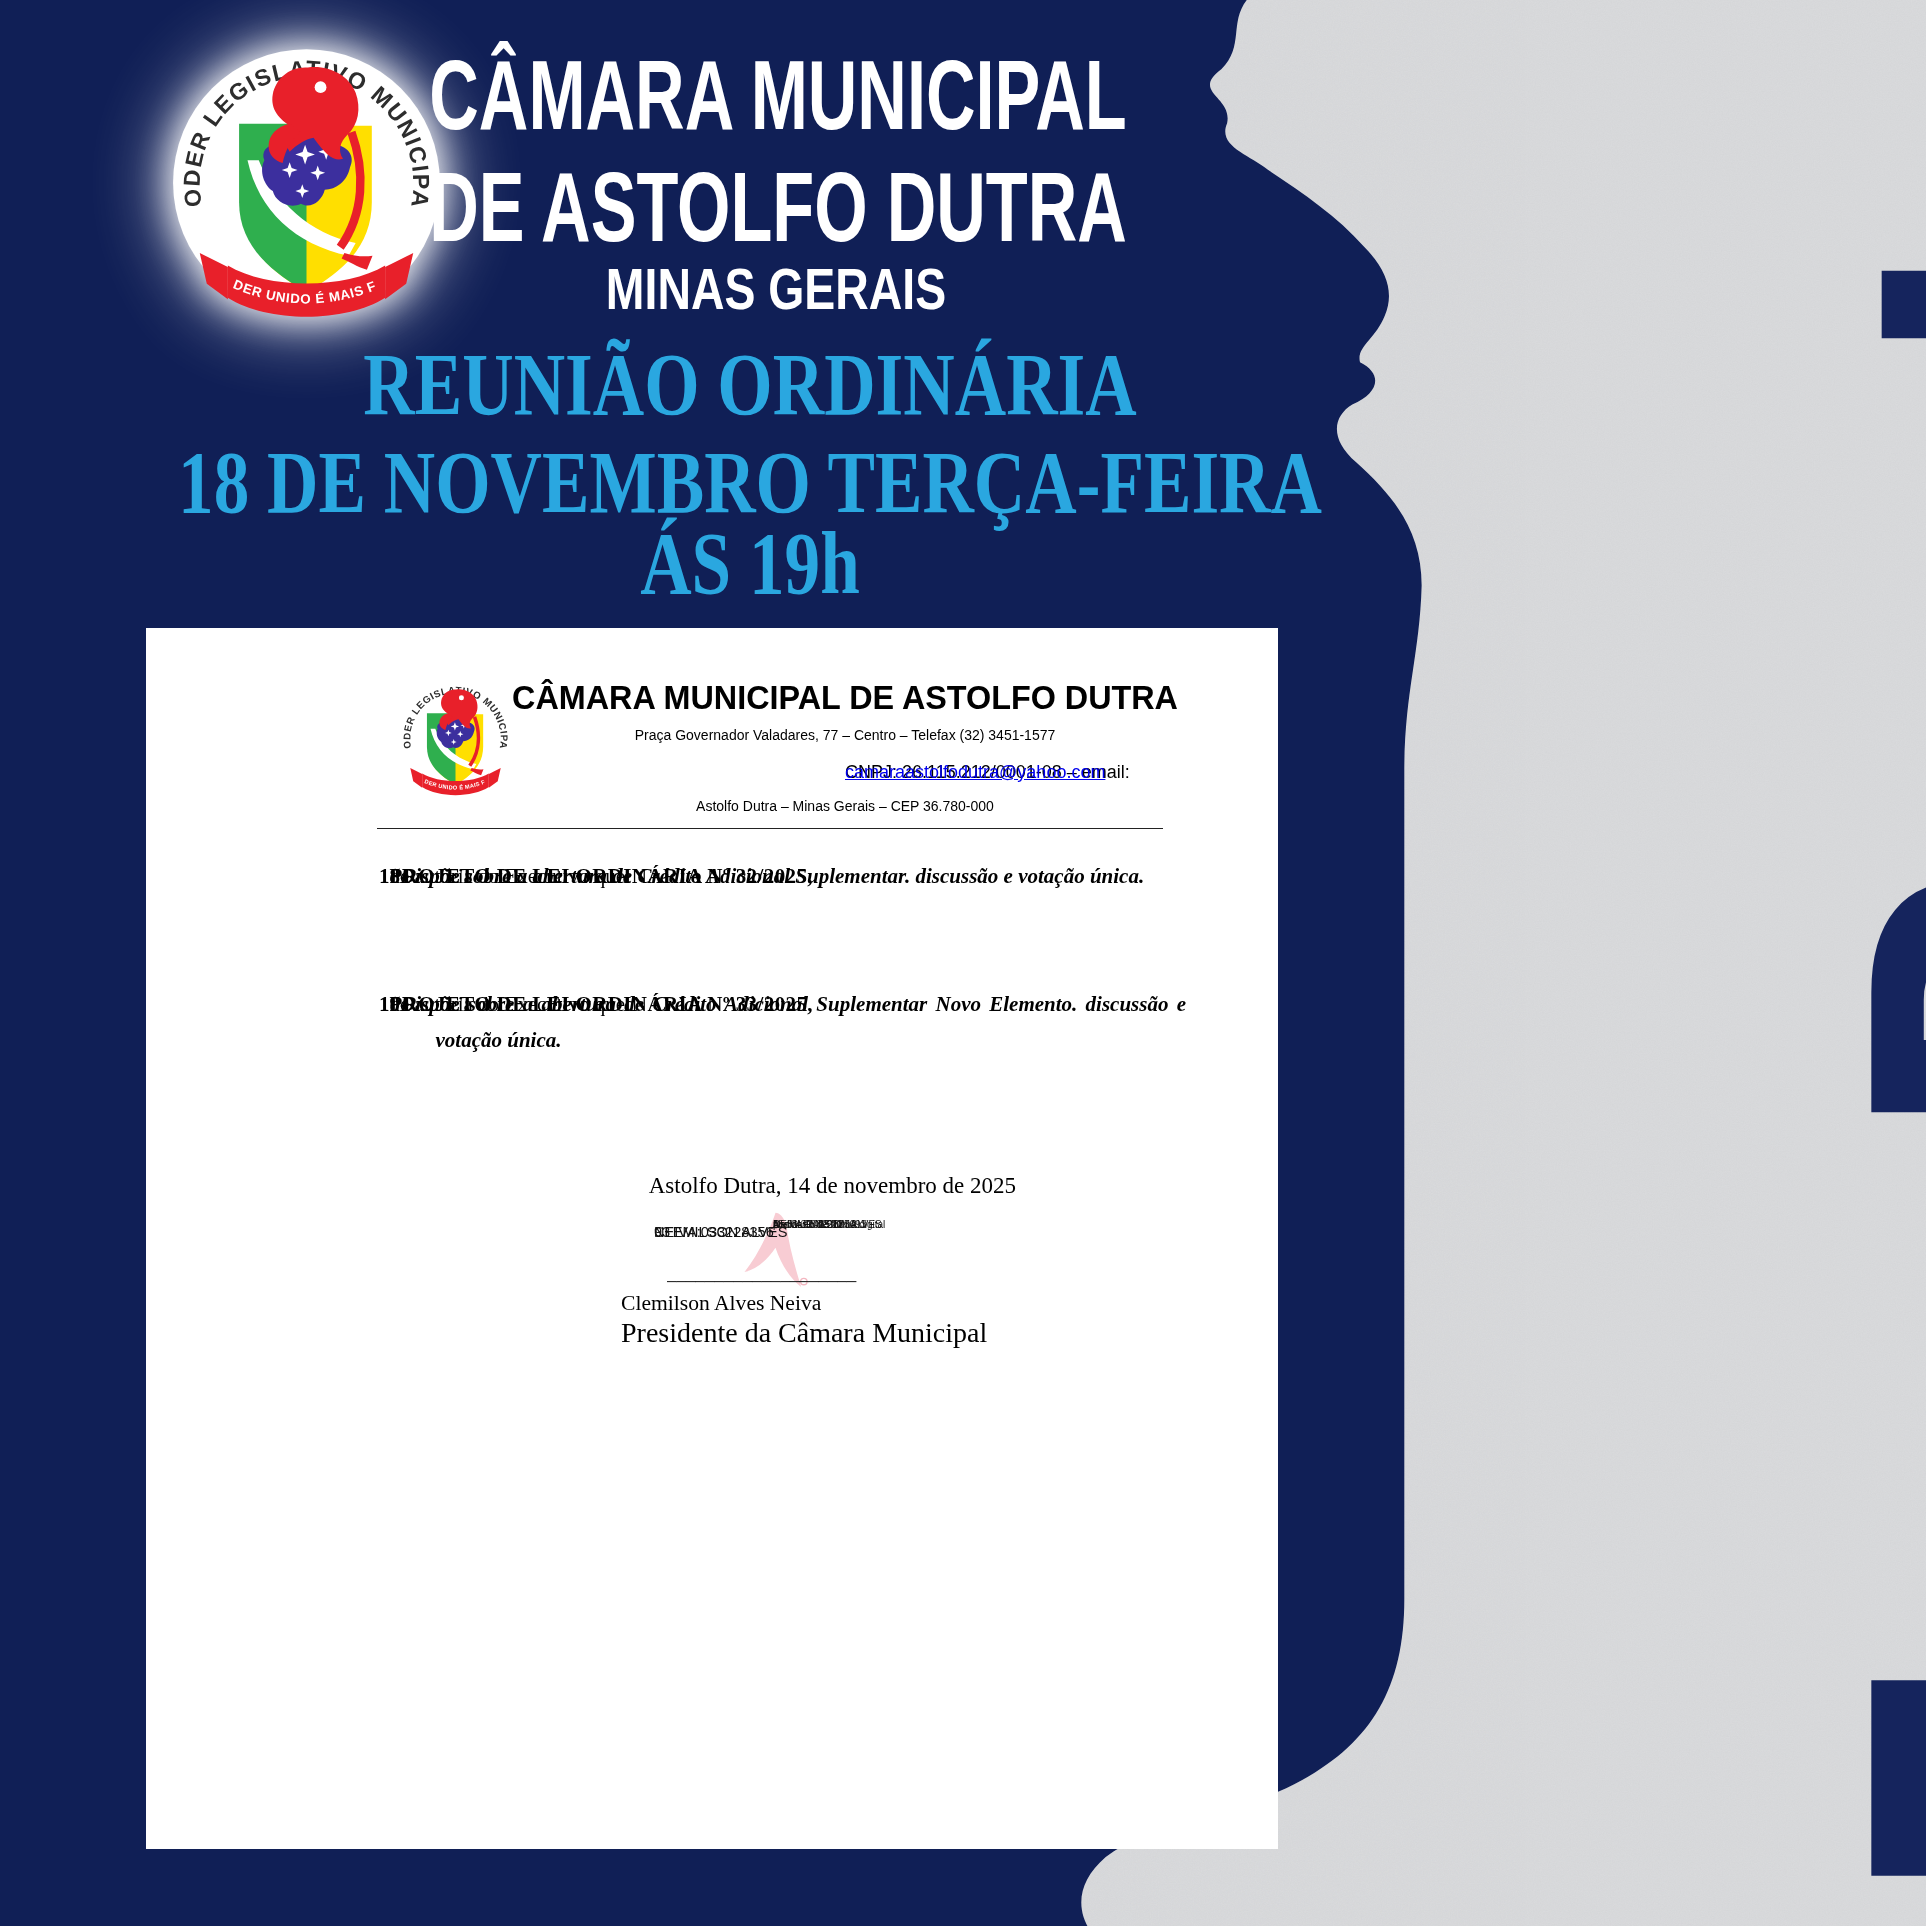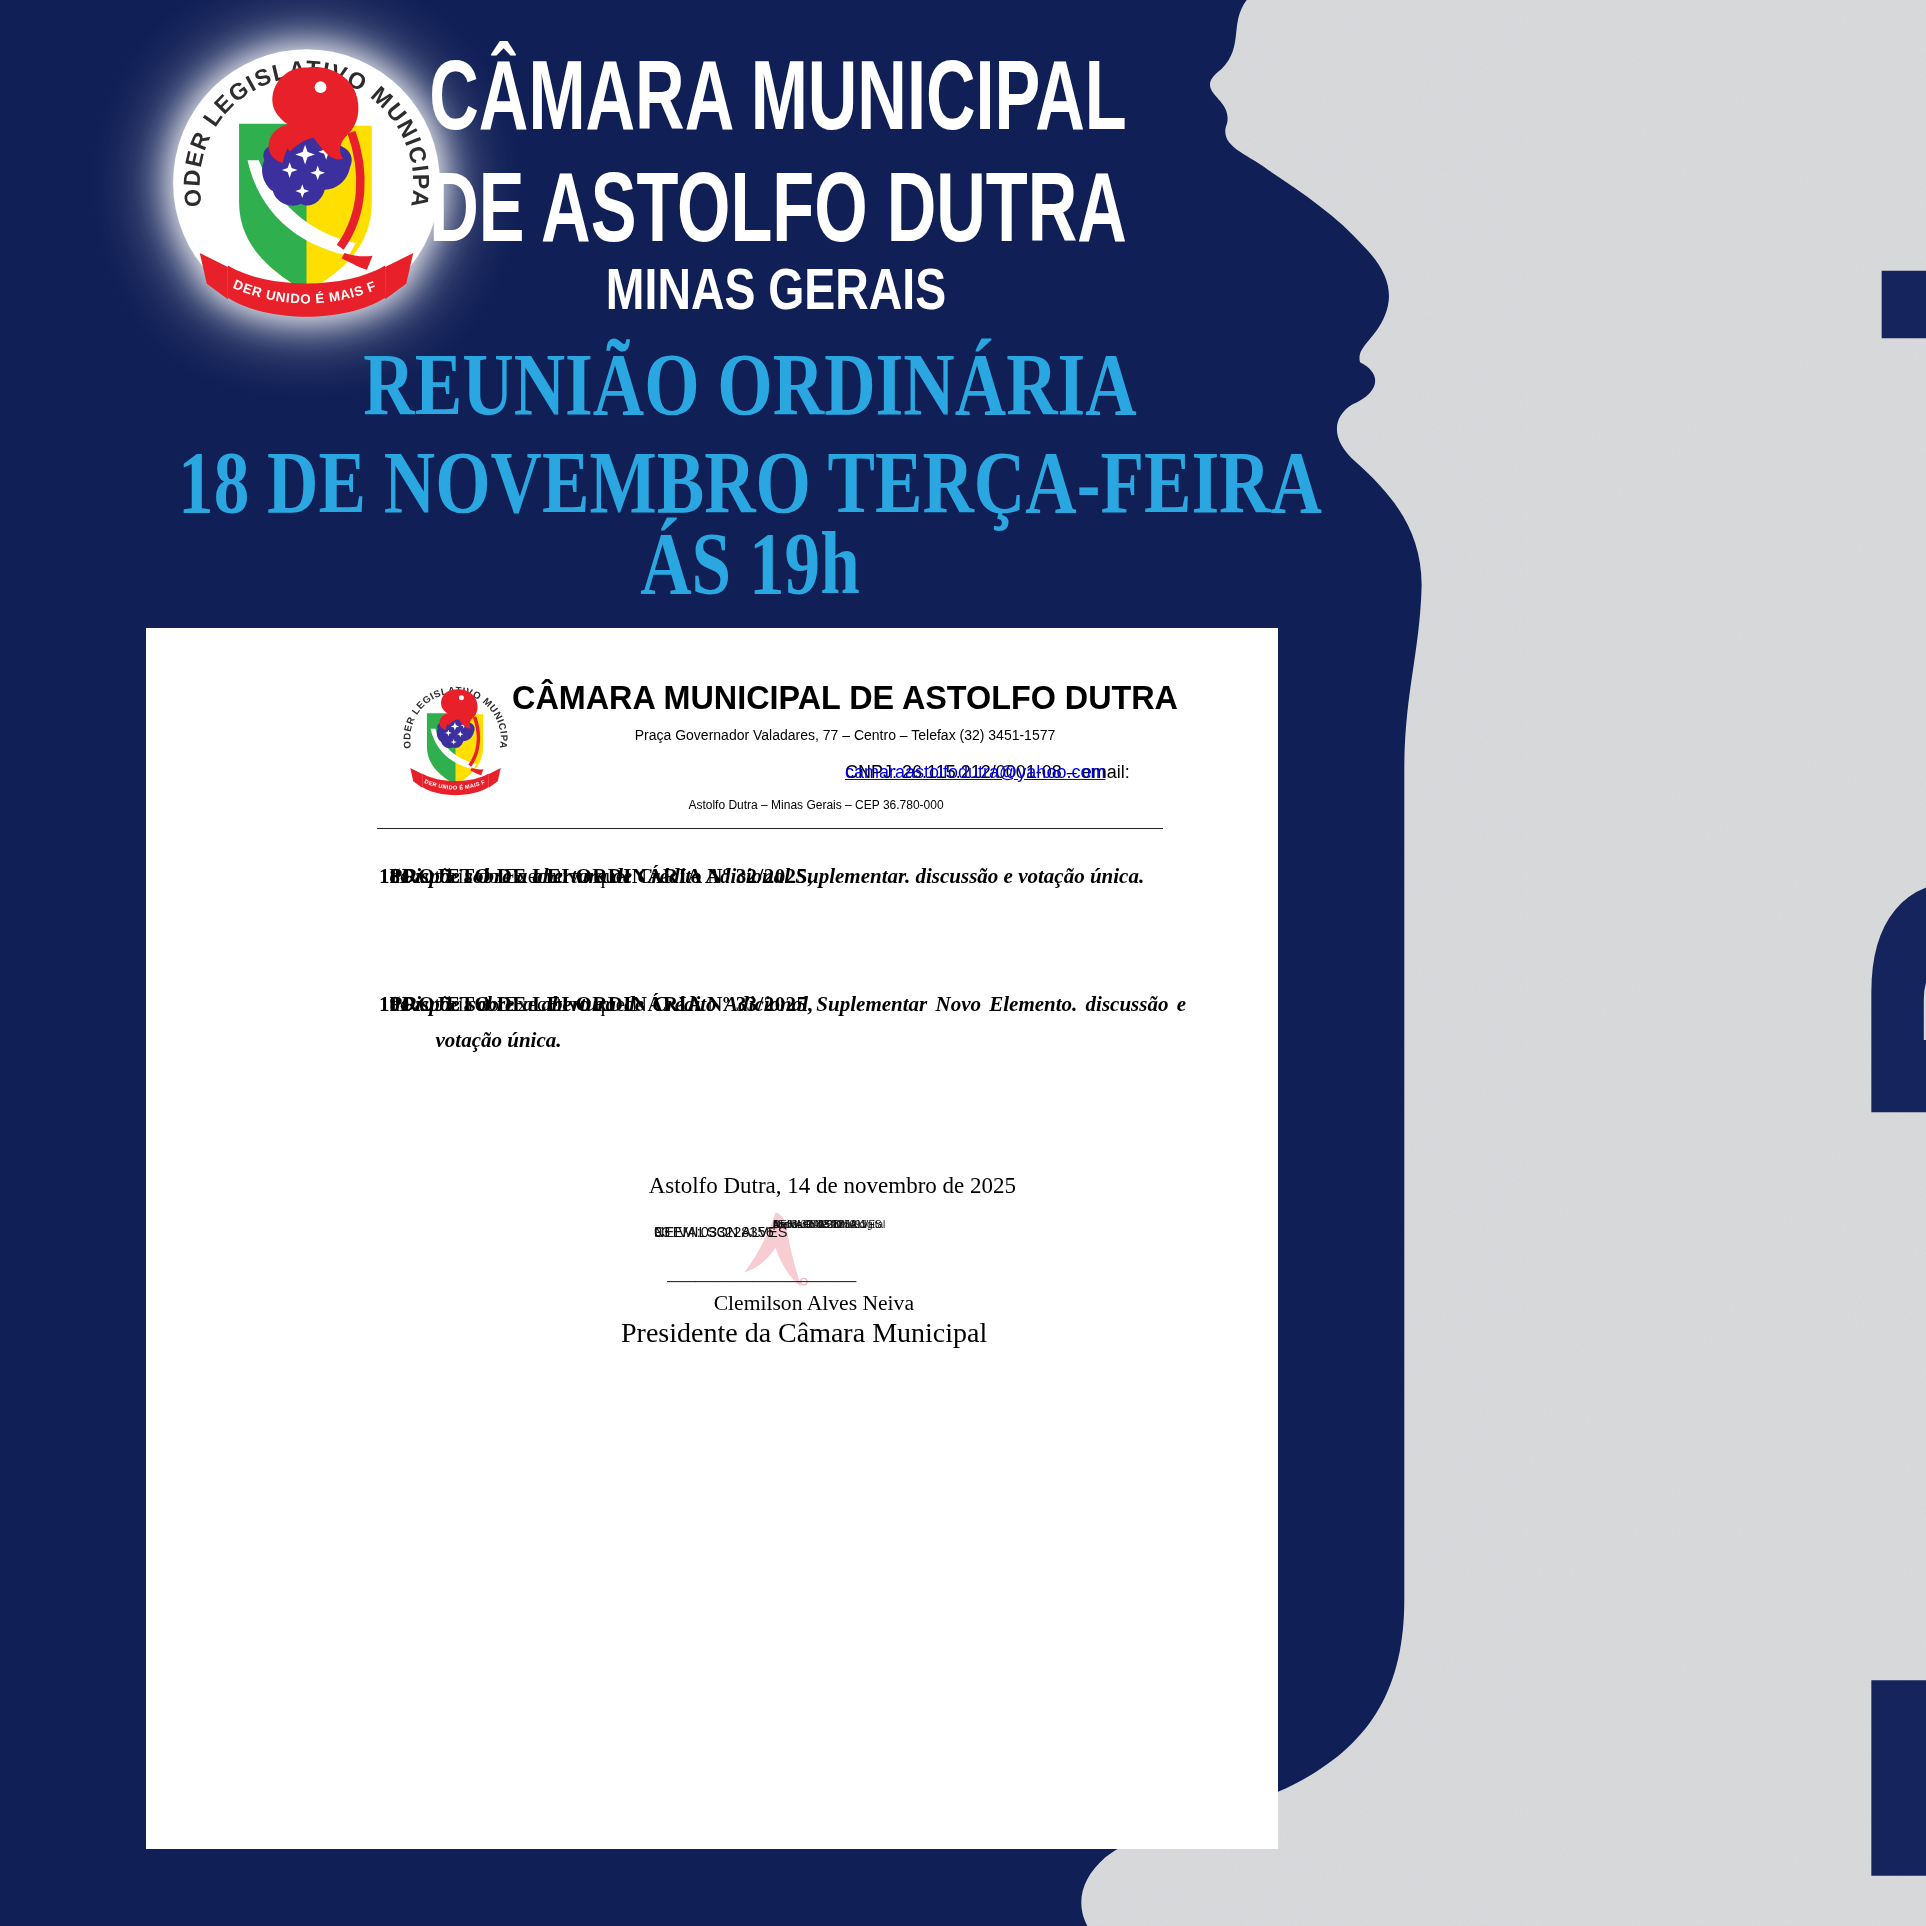--- a/index.html
+++ b/index.html
@@ -24,36 +24,36 @@
   .b2{left:750px;top:431px;font-size:89px;transform:translateX(-50%) scaleX(.80);}
   .b3{left:750px;top:512px;font-size:89px;transform:translateX(-50%) scaleX(.80);}
   
   .doc{position:absolute;left:146px;top:628px;width:1132px;height:1221px;background:#ffffff;z-index:2;}
   .doc *{position:absolute;}
   .doc-logo{left:250px;top:46px;width:119px;height:134px;}
   .dh{white-space:nowrap;color:#000;transform-origin:center top;}
   .dh-title{left:699px;top:51px;font-size:33px;font-weight:700;transform:translateX(-50%) scaleX(.98);}
   .dh-addr{left:699px;top:99px;font-size:14px;transform:translateX(-50%);}
   .dh-cnpj{left:699px;top:134px;font-size:18px;transform:translateX(-50%);}
-  .dh-loc{left:670px;top:170px;font-size:12px;transform:translateX(-50%);}
+  .dh-loc{left:699px;top:170px;font-size:14px;transform:translateX(-50%);}
   .dh-cnpj a{color:#0000ee;}
   .rule{left:231px;top:200px;width:786px;height:0;border-top:1.5px solid #222;}
   .item{font-family:"Liberation Serif",serif;font-size:21px;line-height:36px;color:#000;
         width:715px;left:279px;text-align:justify;padding-left:46px;text-indent:-46px;margin:0;}
   .item .num{font-weight:700;}
   .item .lead{font-weight:700;letter-spacing:0.4px;}
   .item .quote{font-weight:700;font-style:italic;}
   .i18{top:230px;}
   .i19{top:358px;}
   .dateline{font-family:"Liberation Serif",serif;font-size:23px;color:#000;right:262px;top:545px;white-space:nowrap;}
   .acro{left:589px;top:580px;width:81px;height:85px;z-index:1;}
   .sigcol{left:508px;top:595px;font-size:14.6px;line-height:18px;color:#111;z-index:2;white-space:nowrap;}
   .digcol{left:627px;top:590px;font-size:10px;line-height:13.5px;color:#111;z-index:2;white-space:nowrap;}
   .sigline{left:521px;top:636px;width:216px;overflow:hidden;font-size:17px;color:#222;white-space:nowrap;z-index:2;}
-  .signame{left:460px;top:663px;width:308px;text-align:right;font-family:"Liberation Serif",serif;
+  .signame{left:475px;top:663px;width:308px;text-align:left;font-family:"Liberation Serif",serif;
            font-size:21.6px;color:#000;white-space:nowrap;}
   .sigrole{left:475px;top:689px;width:308px;text-align:center;font-family:"Liberation Serif",serif;
            font-size:28px;color:#000;white-space:nowrap;}
 </style>
 </head>
 <body>
 
 <div id="stage">
 
   <svg width="0" height="0" style="position:absolute">

